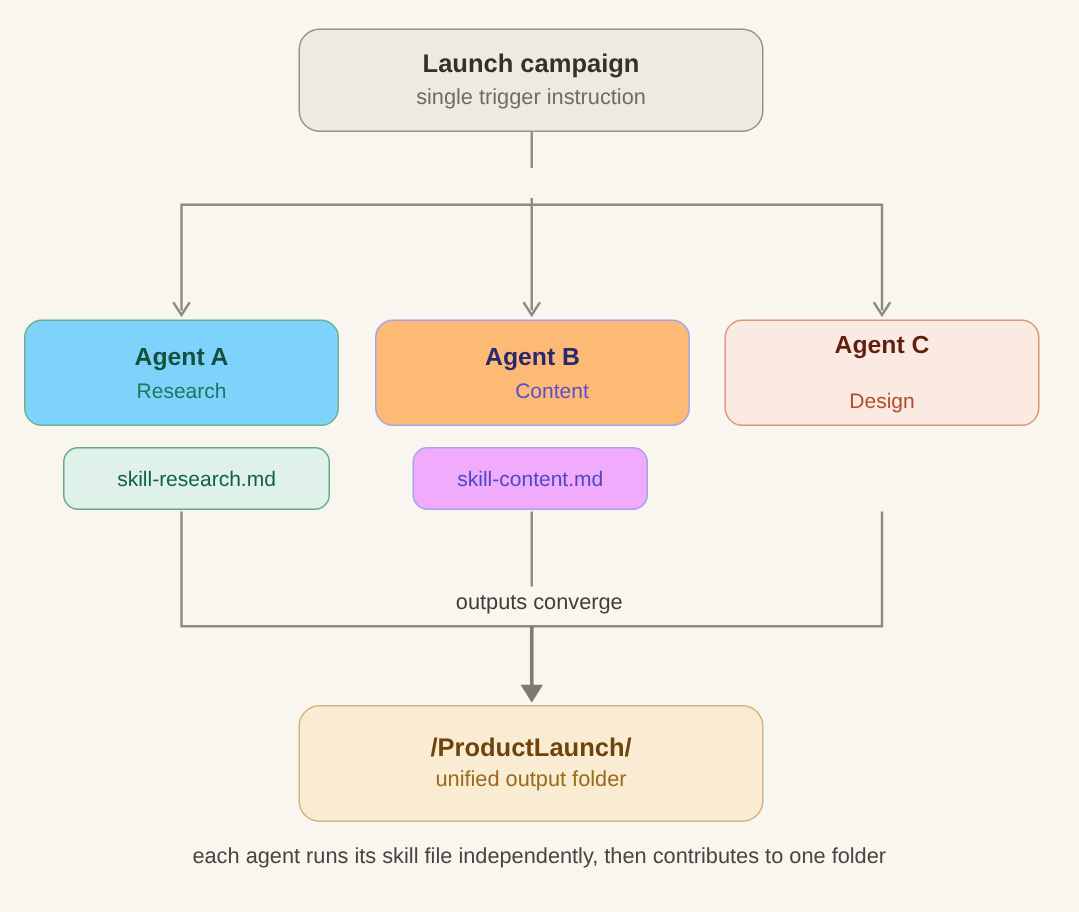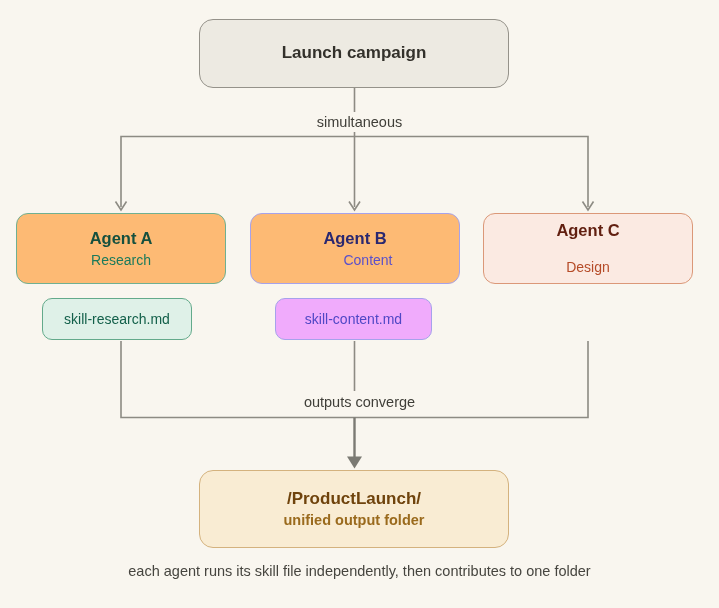--- a/index.html
+++ b/index.html
@@ -55,21 +55,21 @@
 
   
   .agent {
     top: 213px;
     width: 210px; height: 71px;
     border-radius: 12px;
     border: 1.5px solid;
   }
   .agent .node-title { font-size: 16.5px; }
   .agent .node-sub   { font-size: 14px; }
-  .agent-a { left: 16px;  background: #fdba74; border-color: #6fb092; }
+  .agent-a { left: 16px;  background: #7dd3fc; border-color: #6fb092; }
   .agent-a .node-title { color: #15503e; }
   .agent-a .node-sub   { color: #1a7a5b; }
   .agent-b { left: 250px; background: #fdba74; border-color: #a6a2eb; text-align: center; }
   .agent-b .node-title { color: #2a2870; }
   .agent-b .node-sub   { color: #5a50ca; margin-left: 26px; }
   .agent-c { left: 483px; background: #fbeae2; border-color: #db9878; gap: 18px; }
   .agent-c .node-title { color: #611f10; }
   .agent-c .node-sub   { color: #b54b27; }
 
   
@@ -79,21 +79,21 @@
     height: 42px;
     box-sizing: border-box;
     border-radius: 10px;
     border: 1.5px solid;
     display: flex;
     align-items: center;
     justify-content: center;
     font-size: 14px;
     z-index: 1;
   }
-  .skill-a { left: 42px;  width: 150px; background: #dff1e8; border-color: #63aa8b; color: #13604a; }
+  .skill-a { left: 42px;  width: 178px; background: #dff1e8; border-color: #63aa8b; color: #13604a; }
   .skill-b { left: 275px; width: 157px; background: #f0abfc; border-color: #a6a2eb; color: #5047c5; }
   .skill-c { left: 508px; width: 157px; background: #fbeae2; border-color: #d6906e; color: #b04324; }
 
   
   .flow-label {
     position: absolute;
     left: 0;
     width: 719px;
     text-align: center;
     font-size: 14.5px;
@@ -105,21 +105,21 @@
 
   
   .output-node {
     left: 199px; top: 470px;
     width: 310px; height: 78px;
     background: #f9ecd3;
     border: 1.5px solid #d4b27e;
     border-radius: 14px;
   }
   .output-node .node-title { font-size: 17px; color: #6f430c; }
-  .output-node .node-sub   { font-size: 14.5px; color: #9a6a1d; font-weight: bold; }
+  .output-node .node-sub   { font-size: 14.5px; color: #9a6a1d; }
 
   
   .caption {
     position: absolute;
     left: 0;
     top: 563px;
     width: 719px;
     text-align: center;
     font-size: 14.5px;
     color: #46453f;
@@ -147,23 +147,23 @@
       <path d="M121 341 L121 417.5 L588 417.5 L588 341"></path>
       <path d="M354.5 341 L354.5 391"></path>
 
       <path d="M354.5 417.5 L354.5 459" stroke-width="2.4" stroke="#7b7a73"></path>
     </g>
     <polygon points="347,456.5 362,456.5 354.5,468.5" fill="#7b7a73" stroke="none"></polygon>
   </svg>
 
   <div class="node trigger">
     <div class="node-title">Launch campaign</div>
+    <div class="node-sub">single trigger instruction</div>
   </div>
 
-  <div class="flow-label fanout-label">simultaneous</div>
 
   <div class="node agent agent-a">
     <div class="node-title">Agent A</div>
     <div class="node-sub">Research</div>
   </div>
   <div class="node agent agent-b">
     <div class="node-title">Agent B</div>
     <div class="node-sub">Content</div>
   </div>
   <div class="node agent agent-c">

